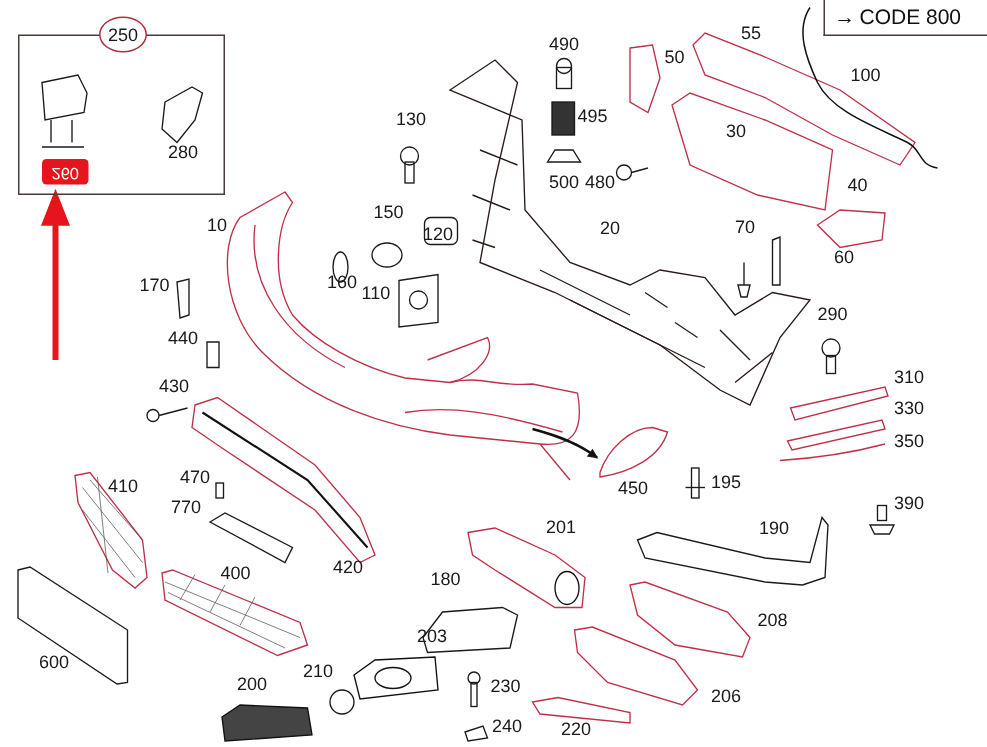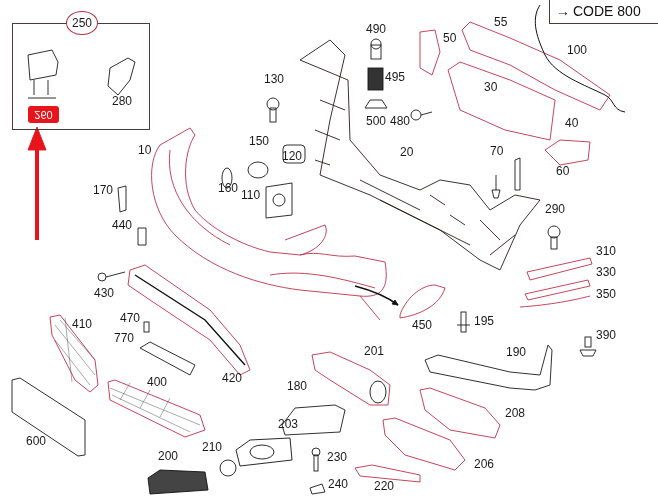--- a/index.html
+++ b/index.html
@@ -168,21 +168,21 @@
     <span class="lbl" style="left: 328px; top: 478px;">240</span>
     <span class="lbl" style="left: 112px; top: 95px;">280</span>
     <span class="lbl" style="left: 545px; top: 203px;">290</span>
     <span class="lbl" style="left: 596px; top: 245px;">310</span>
     <span class="lbl" style="left: 596px; top: 266px;">330</span>
     <span class="lbl" style="left: 596px; top: 288px;">350</span>
     <span class="lbl" style="left: 596px; top: 329px;">390</span>
     <span class="lbl" style="left: 147px; top: 376px;">400</span>
     <span class="lbl" style="left: 72px; top: 318px;">410</span>
     <span class="lbl" style="left: 222px; top: 372px;">420</span>
-    <span class="lbl" style="left: 94px; top: 251px; margin-top: 36px;">430</span>
+    <span class="lbl" style="left: 106px; top: 251px;">430</span>
     <span class="lbl" style="left: 112px; top: 219px;">440</span>
     <span class="lbl" style="left: 412px; top: 319px;">450</span>
     <span class="lbl" style="left: 114px; top: 332px;">770</span>
     <span class="lbl" style="left: 120px; top: 312px;">470</span>
     <span class="lbl" style="left: 390px; top: 115px;">480</span>
     <span class="lbl" style="left: 366px; top: 23px;">490</span>
     <span class="lbl" style="left: 385px; top: 71px;">495</span>
     <span class="lbl" style="left: 366px; top: 115px;">500</span>
     <span class="lbl" style="left: 26px; top: 435px;">600</span>
   </div>

